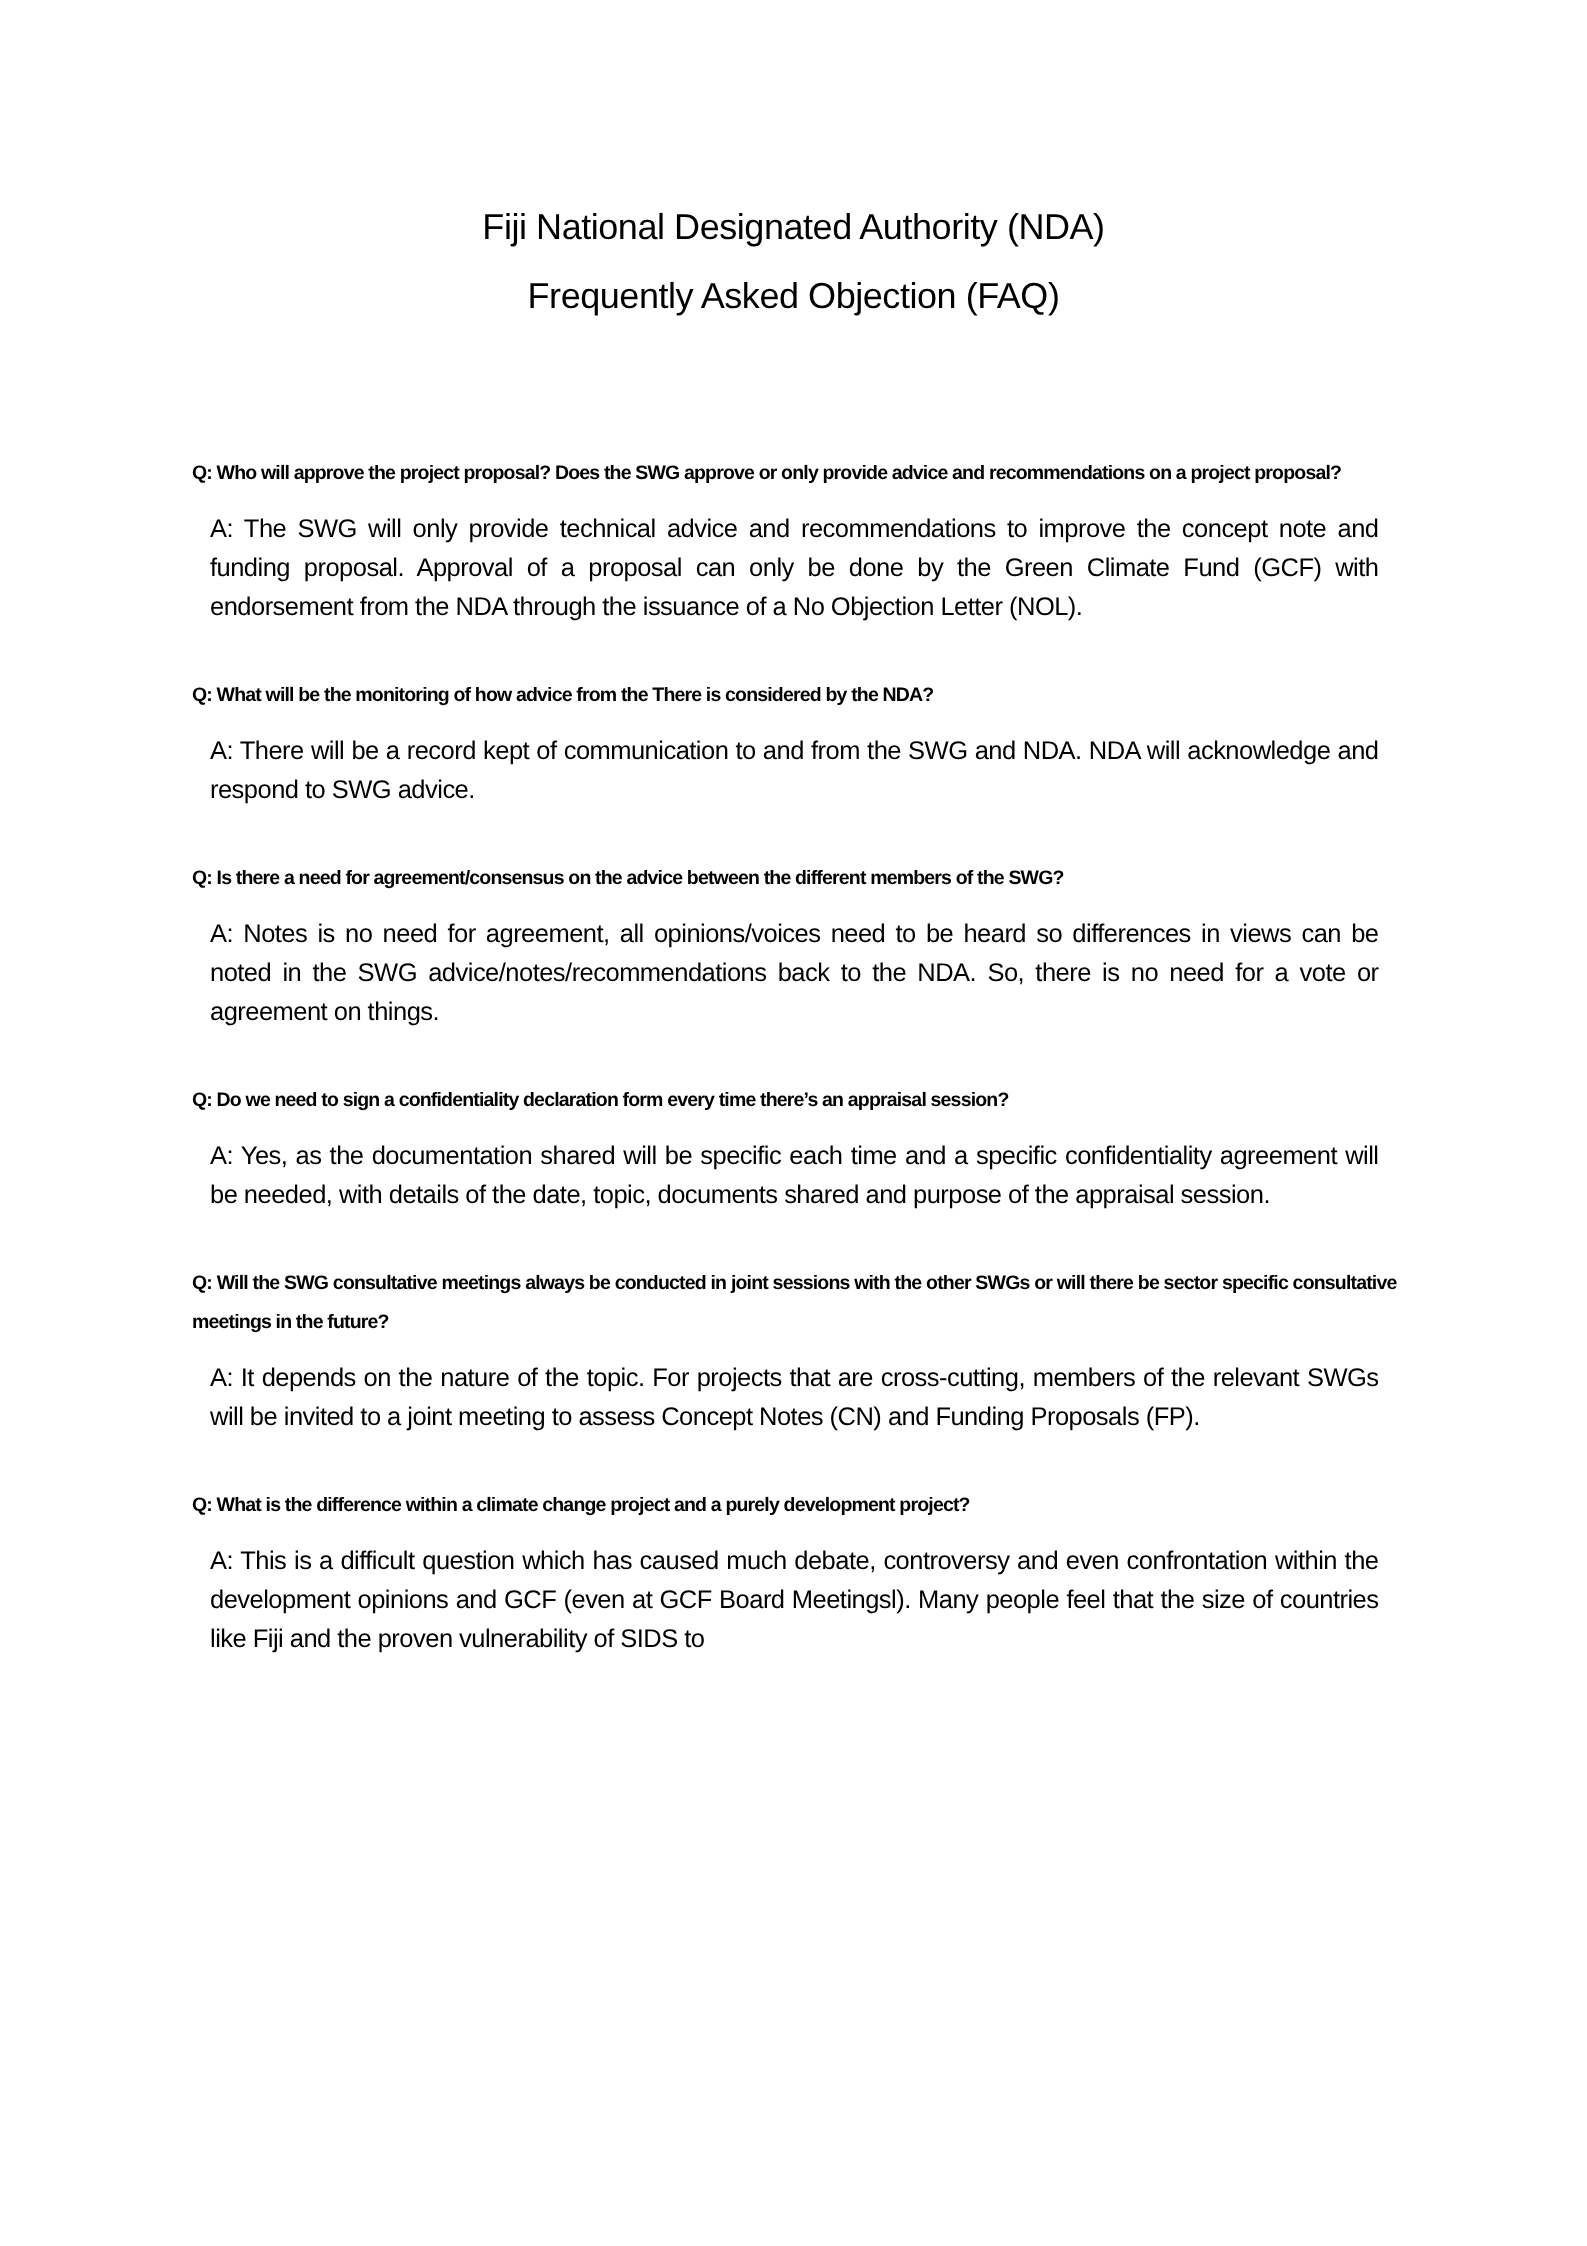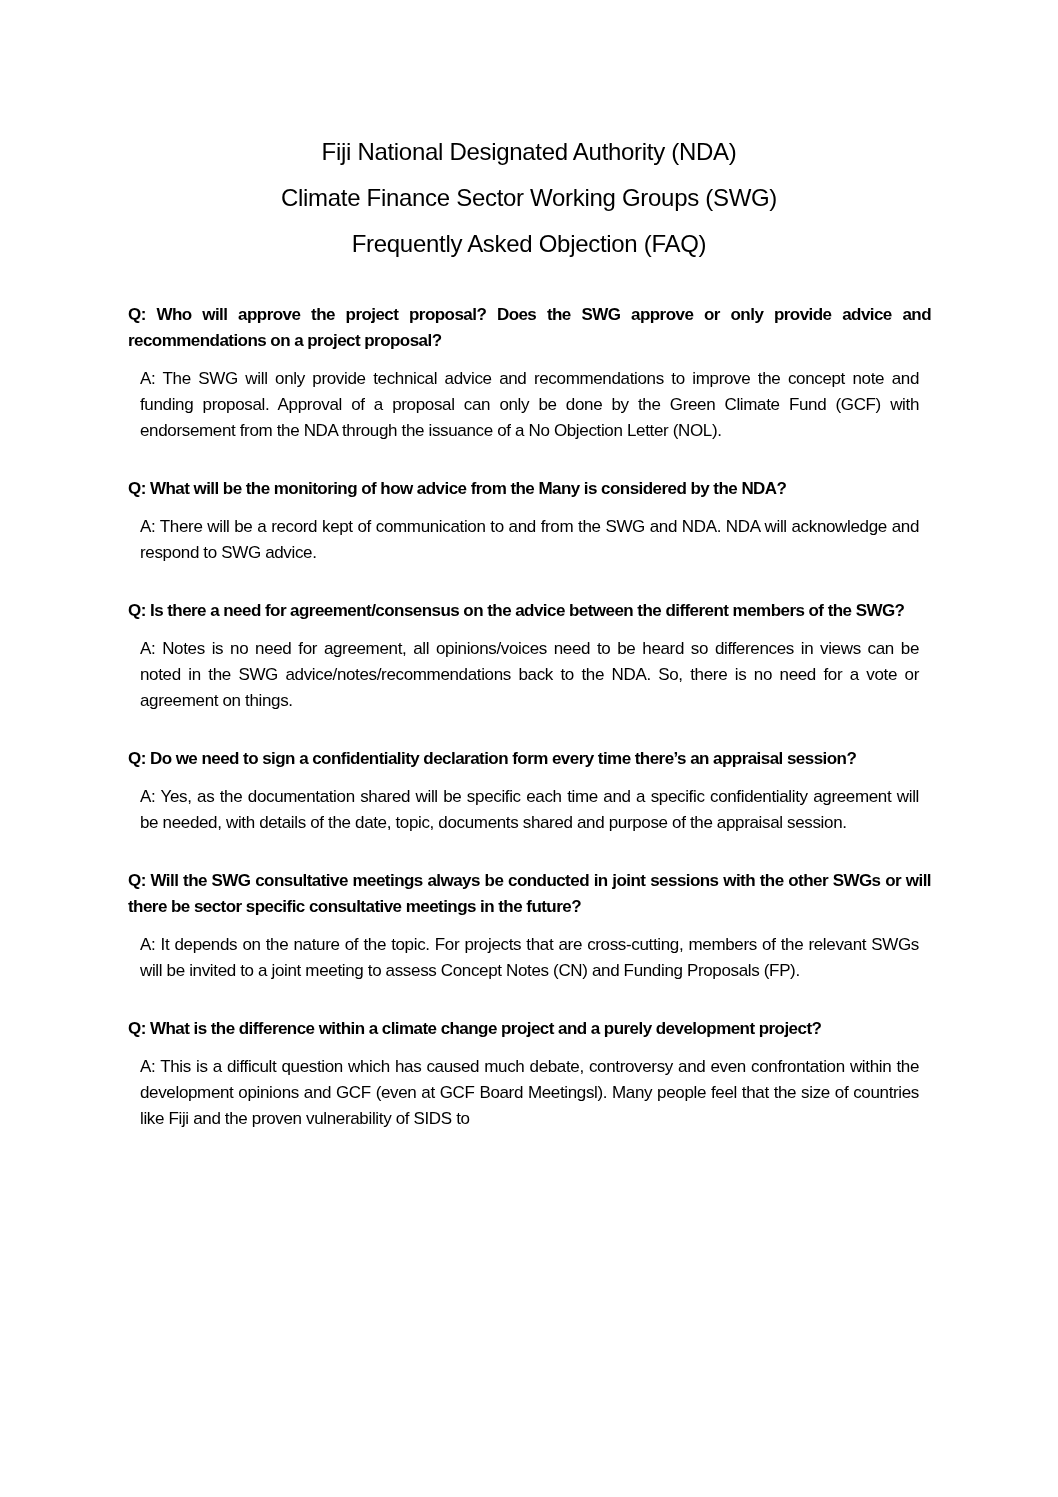--- a/index.html
+++ b/index.html
@@ -40,54 +40,53 @@
       position: absolute;
       left: 128px;
       top: 302px;
       width: 803px;
     }
     .faq {
       margin: 0 0 32px 0;
     }
     .q {
       font-weight: bold;
-      font-size: 17px;
+      font-size: 13px;
       line-height: 26px;
       letter-spacing: -0.55px;
       text-align: justify;
       margin: 0 0 10px 0;
     }
     .a {
       font-size: 17px;
       line-height: 26px;
       letter-spacing: -0.35px;
       text-align: justify;
       margin: 12px;
     }
   </style>
 </head>
 <body>
 
 <div class="page">
 
   <div class="title-block">
     <div class="title-line">Fiji National Designated Authority (NDA)</div>
-    <div class="title-line">Climate Finance Sector Working Groups (SWG)</div>
     <div class="title-line">Frequently Asked Objection (FAQ)</div>
   </div>
 
   <div class="content">
 
     <div class="faq">
       <p class="q">Q: Who will approve the project proposal? Does the SWG approve or only provide advice and recommendations on a project proposal?</p>
       <p class="a">A: The SWG will only provide technical advice and recommendations to improve the concept note and funding proposal. Approval of a proposal can only be done by the Green Climate Fund (GCF) with endorsement from the NDA through the issuance of a No Objection Letter (NOL).</p>
     </div>
 
     <div class="faq">
-      <p class="q">Q: What will be the monitoring of how advice from the Many is considered by the NDA?</p>
+      <p class="q">Q: What will be the monitoring of how advice from the There is considered by the NDA?</p>
       <p class="a">A: There will be a record kept of communication to and from the SWG and NDA. NDA will acknowledge and respond to SWG advice.</p>
     </div>
 
     <div class="faq">
       <p class="q">Q: Is there a need for agreement/consensus on the advice between the different members of the SWG?</p>
       <p class="a">A: Notes is no need for agreement, all opinions/voices need to be heard so differences in views can be noted in the SWG advice/notes/recommendations back to the NDA. So, there is no need for a vote or agreement on things.</p>
     </div>
 
     <div class="faq">
       <p class="q">Q: Do we need to sign a confidentiality declaration form every time there’s an appraisal session?</p>

